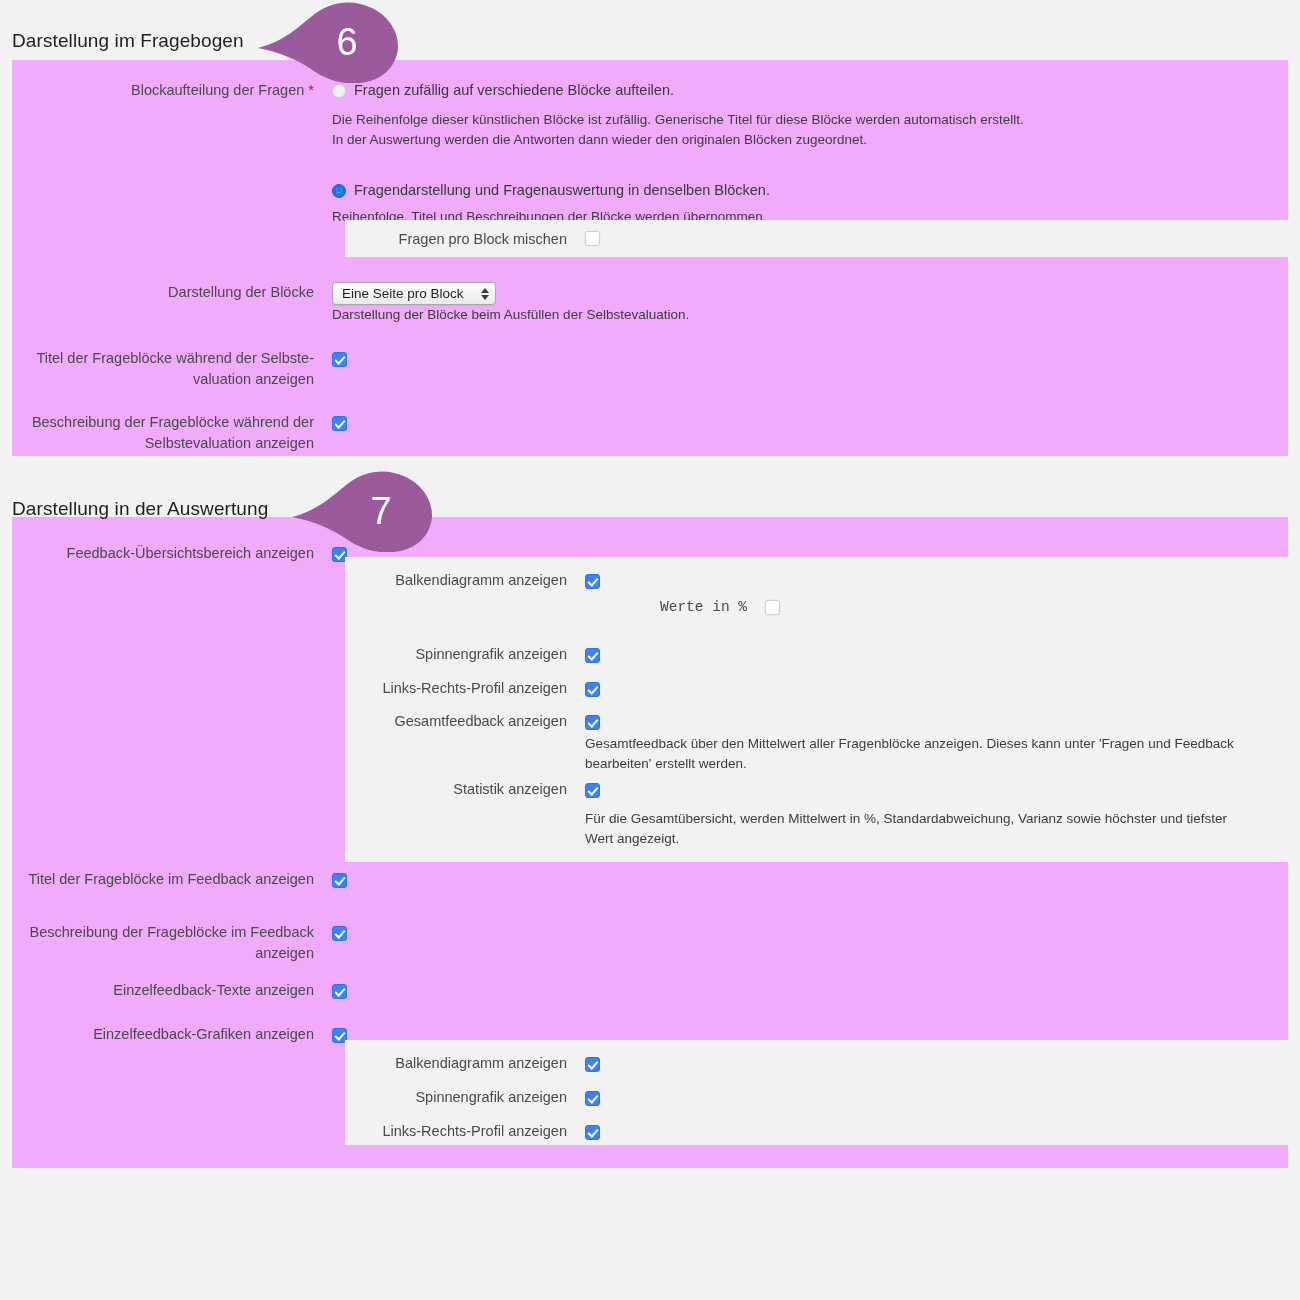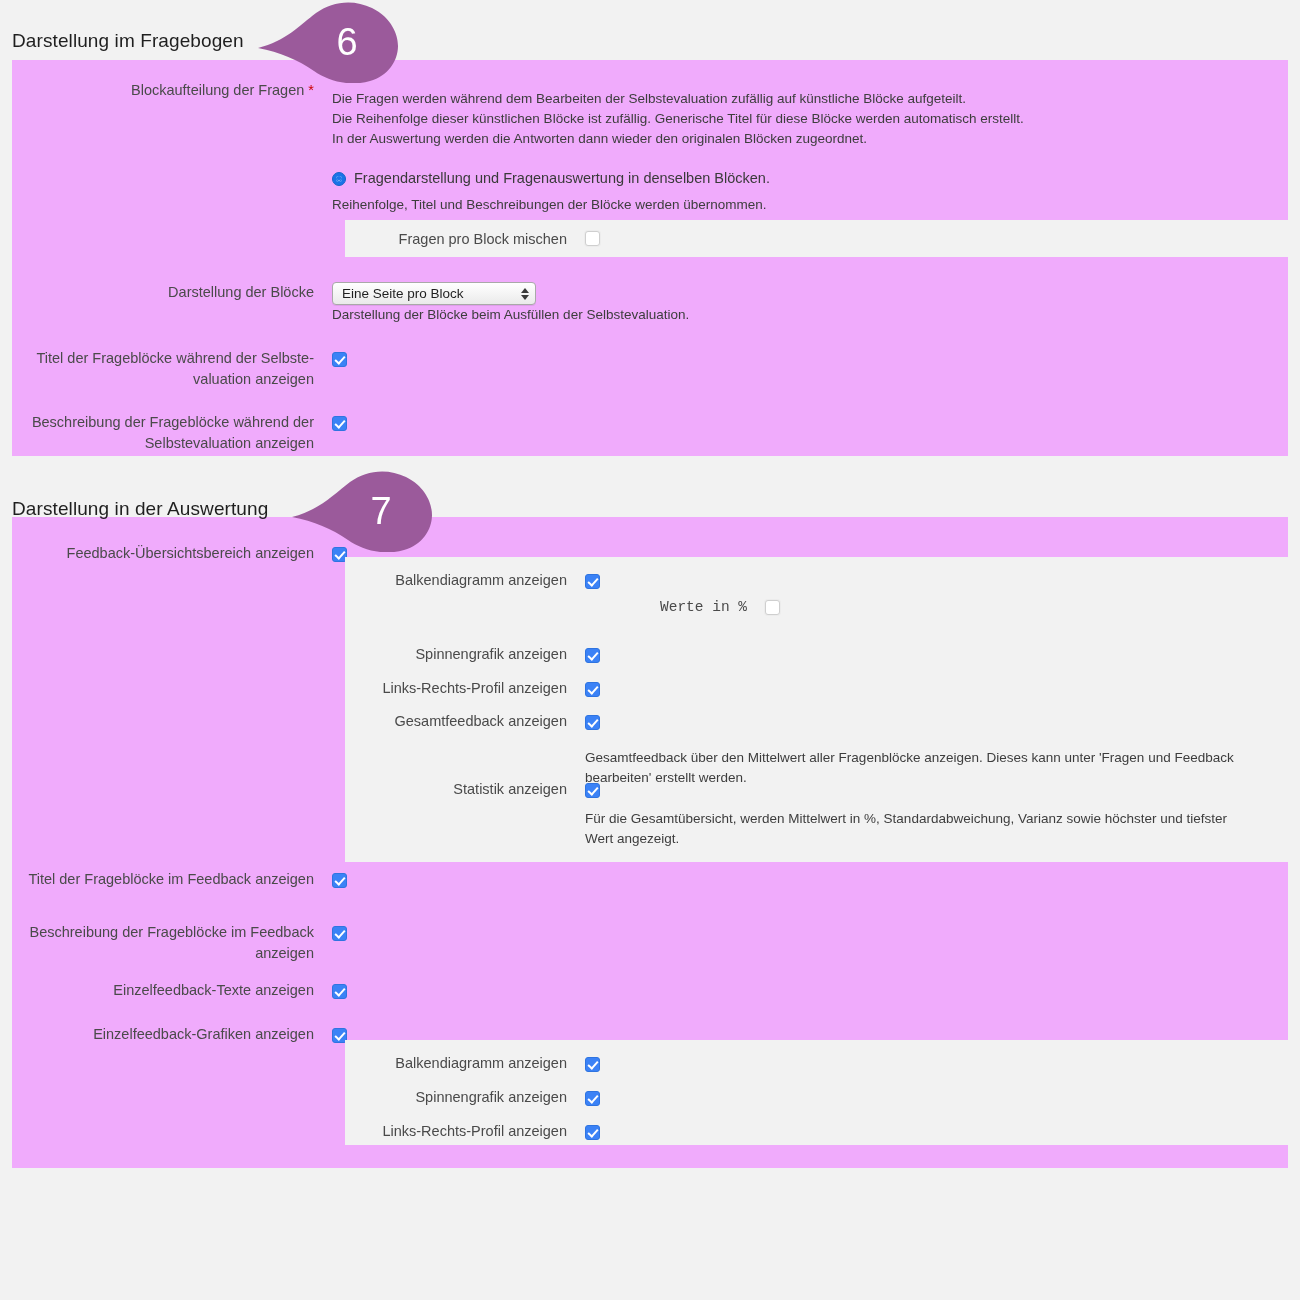--- a/index.html
+++ b/index.html
@@ -154,21 +154,21 @@
     background: #1a73e8;
     z-index: 2;
   }
   .rb.off { background: #f0f0f0; border: 1px solid #cfcfcf; }
 
   
   .select {
     display: inline-flex;
     align-items: center;
     justify-content: space-between;
-    width: 204px;
+    width: 164px;
     height: 23px;
     padding: 0 6px 0 9px;
     border: 1px solid #a9a9a9;
     border-radius: 4px;
     background: linear-gradient(#ffffff, #eaeaea);
     box-shadow: 0 1px 0 rgba(0,0,0,.07);
     font-size: 13.5px;
     color: #1f1f1f;
   }
   .select .arrows {
@@ -191,28 +191,31 @@
 <div class="page">
 
   <div class="panel" id="panel-1">
 
     <div class="row" style="top:20px;">
       <div class="lbl"><span>Blockaufteilung der Fragen</span>
         <span class="req">*</span>
       </div>
       <div class="ctl">
 
+        <div class="opt-line">
+          <span class="rb off"></span>
+          <span>Fragen zufällig auf verschiedene Blöcke aufteilen.</span>
+        </div>
 
         <div class="desc" style="margin-top:9px;">
-          <div>Die Fragen werden während dem Bearbeiten der Selbstevaluation zufällig auf künstliche Blöcke aufgeteilt.</div>
           <div>Die Reihenfolge dieser künstlichen Blöcke ist zufällig. Generische Titel für diese Blöcke werden automatisch erstellt.</div>
           <div>In der Auswertung werden die Antworten dann wieder den originalen Blöcken zugeordnet.</div>
         </div>
 
-        <div class="opt-line" style="margin-top:19px;">
+        <div class="opt-line" style="margin-top:30px;">
           <span class="rb on"></span>
           <span>Fragendarstellung und Fragenauswertung in denselben Blöcken.</span>
         </div>
 
         <div class="desc" style="margin-top:6px;">Reihenfolge, Titel und Beschreibungen der Blöcke werden übernommen.</div>
       </div>
     </div>
 
     <div class="subpanel" style="left:333px; top:160px; width:943px; height:37px;">
       <div style="position:absolute; left:0; top:0; width:100%; height:100%; display:flex; align-items:center;">
@@ -292,21 +295,21 @@
         <div class="lbl" style="width:240px; flex:0 0 240px;">Links-Rechts-Profil anzeigen</div>
         <div class="ctl">
           <span class="cb on"></span>
         </div>
       </div>
 
       <div class="row" style="width:943px; top:154px;">
         <div class="lbl" style="width:240px; flex:0 0 240px;">Gesamtfeedback anzeigen</div>
         <div class="ctl">
           <span class="cb on"></span>
-          <div class="desc" style="margin-top:16px; max-width:655px;">Gesamtfeedback über den Mittelwert aller Fragenblöcke anzeigen. Dieses kann unter 'Fragen und Feedback bearbeiten' erstellt werden.</div>
+          <div class="desc" style="margin-top:2px; max-width:655px;">Gesamtfeedback über den Mittelwert aller Fragenblöcke anzeigen. Dieses kann unter 'Fragen und Feedback bearbeiten' erstellt werden.</div>
         </div>
       </div>
 
       <div class="row" style="width:943px; top:222px;">
         <div class="lbl" style="width:240px; flex:0 0 240px;">Statistik anzeigen</div>
         <div class="ctl">
           <span class="cb on"></span>
           <div class="desc" style="margin-top:9px; max-width:655px;">Für die Gesamtübersicht, werden Mittelwert in %, Standardabweichung, Varianz sowie höchster und tiefster Wert angezeigt.</div>
         </div>
       </div>

